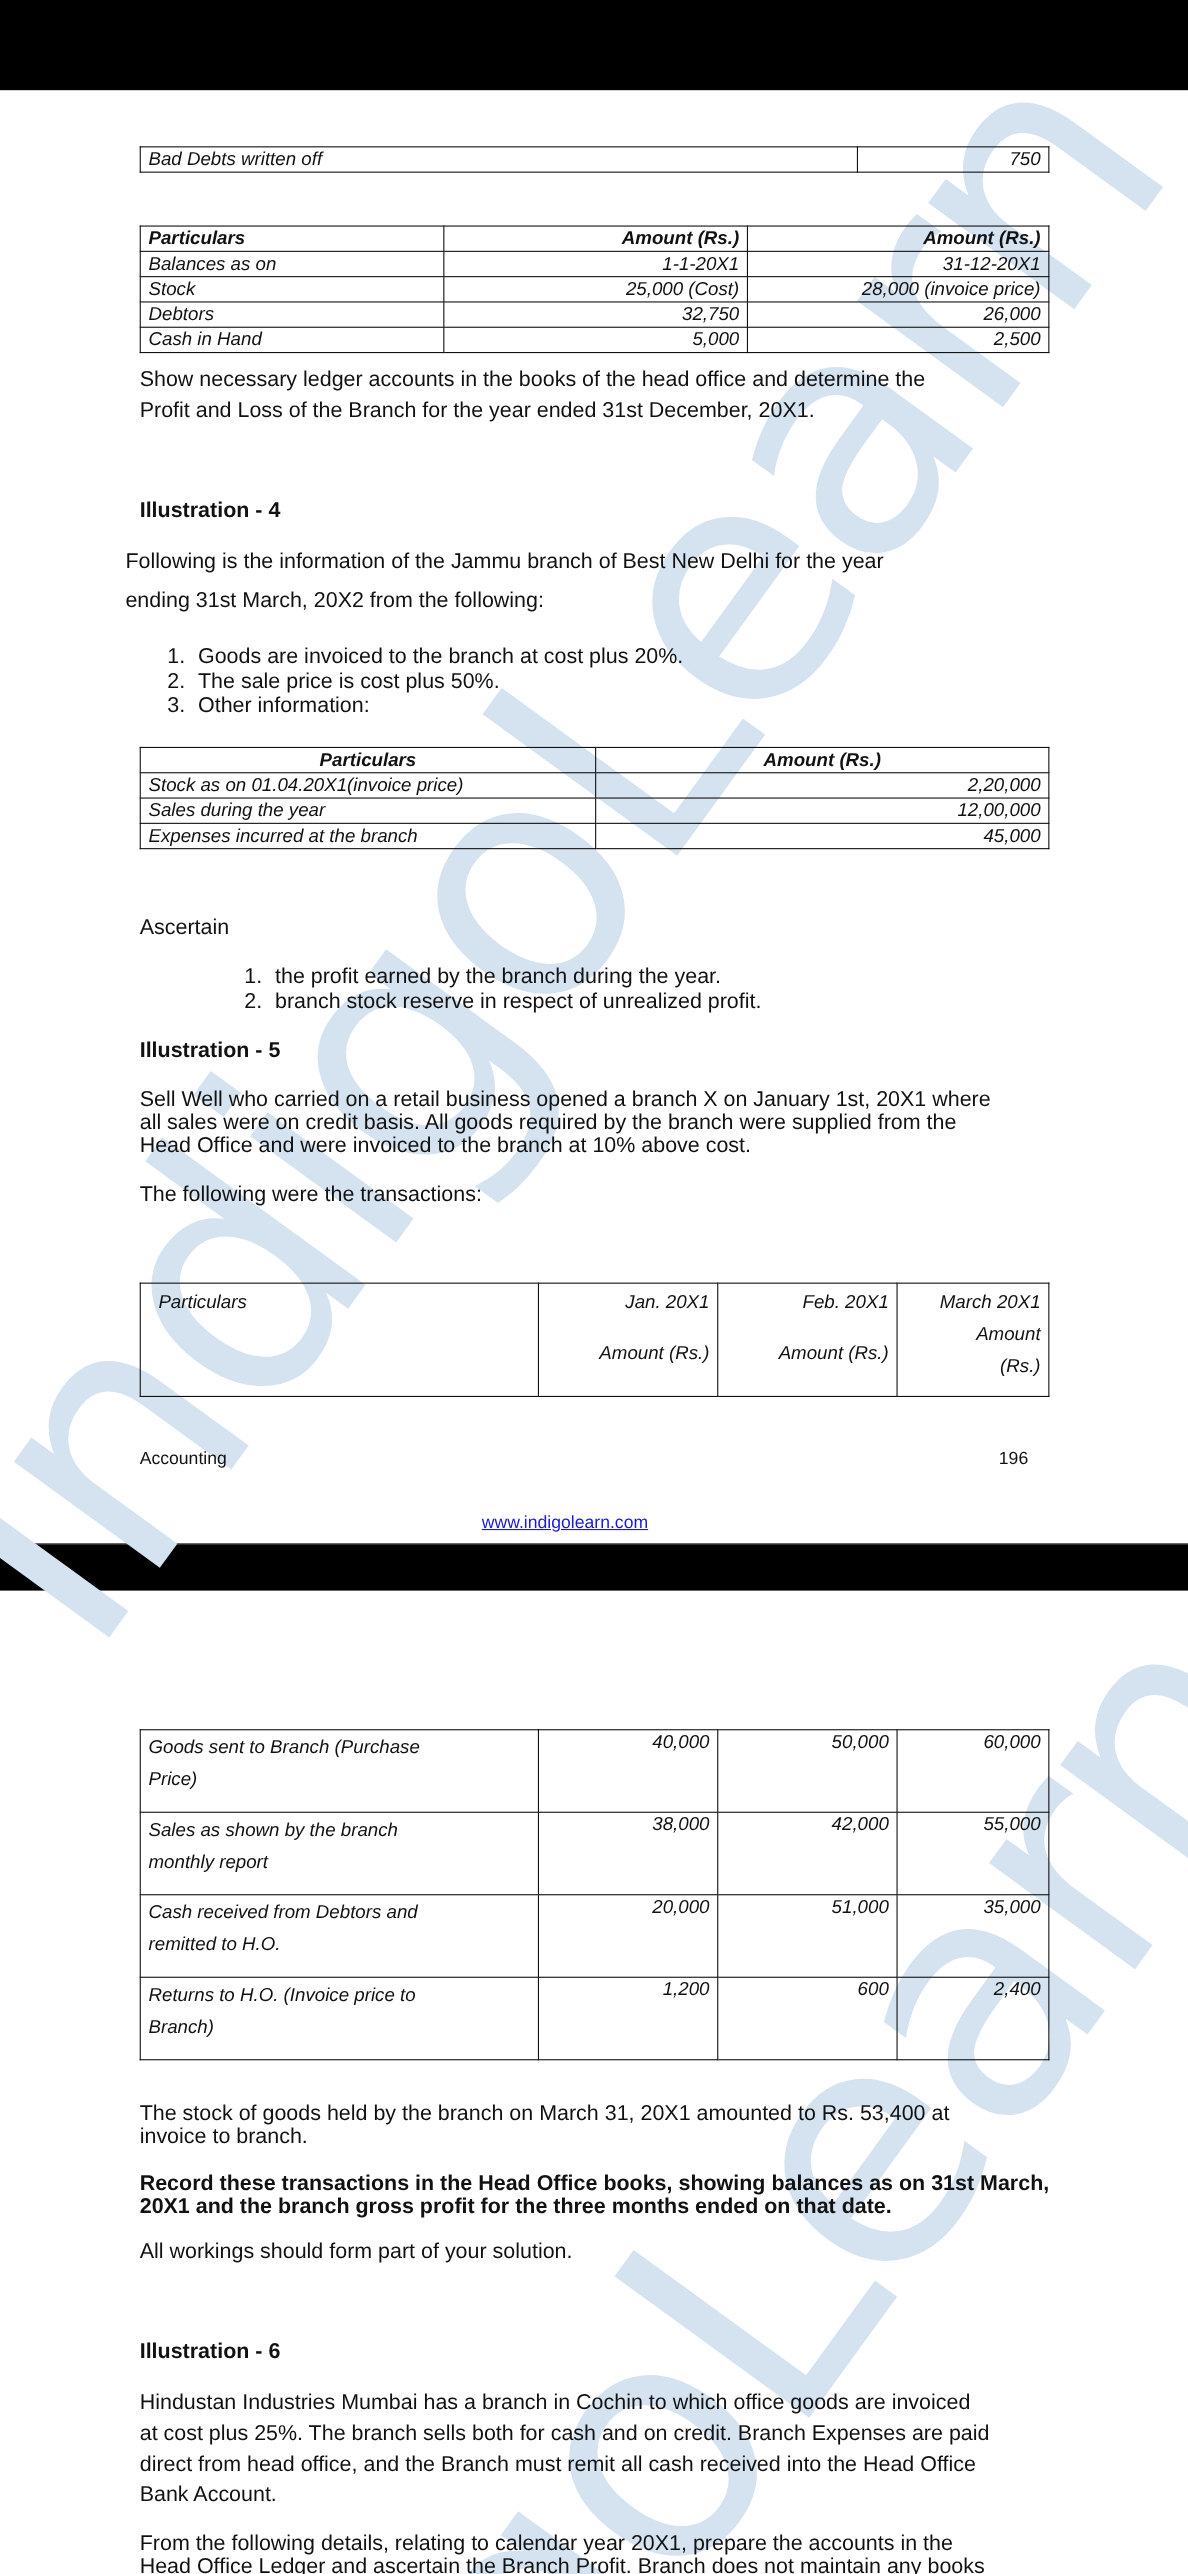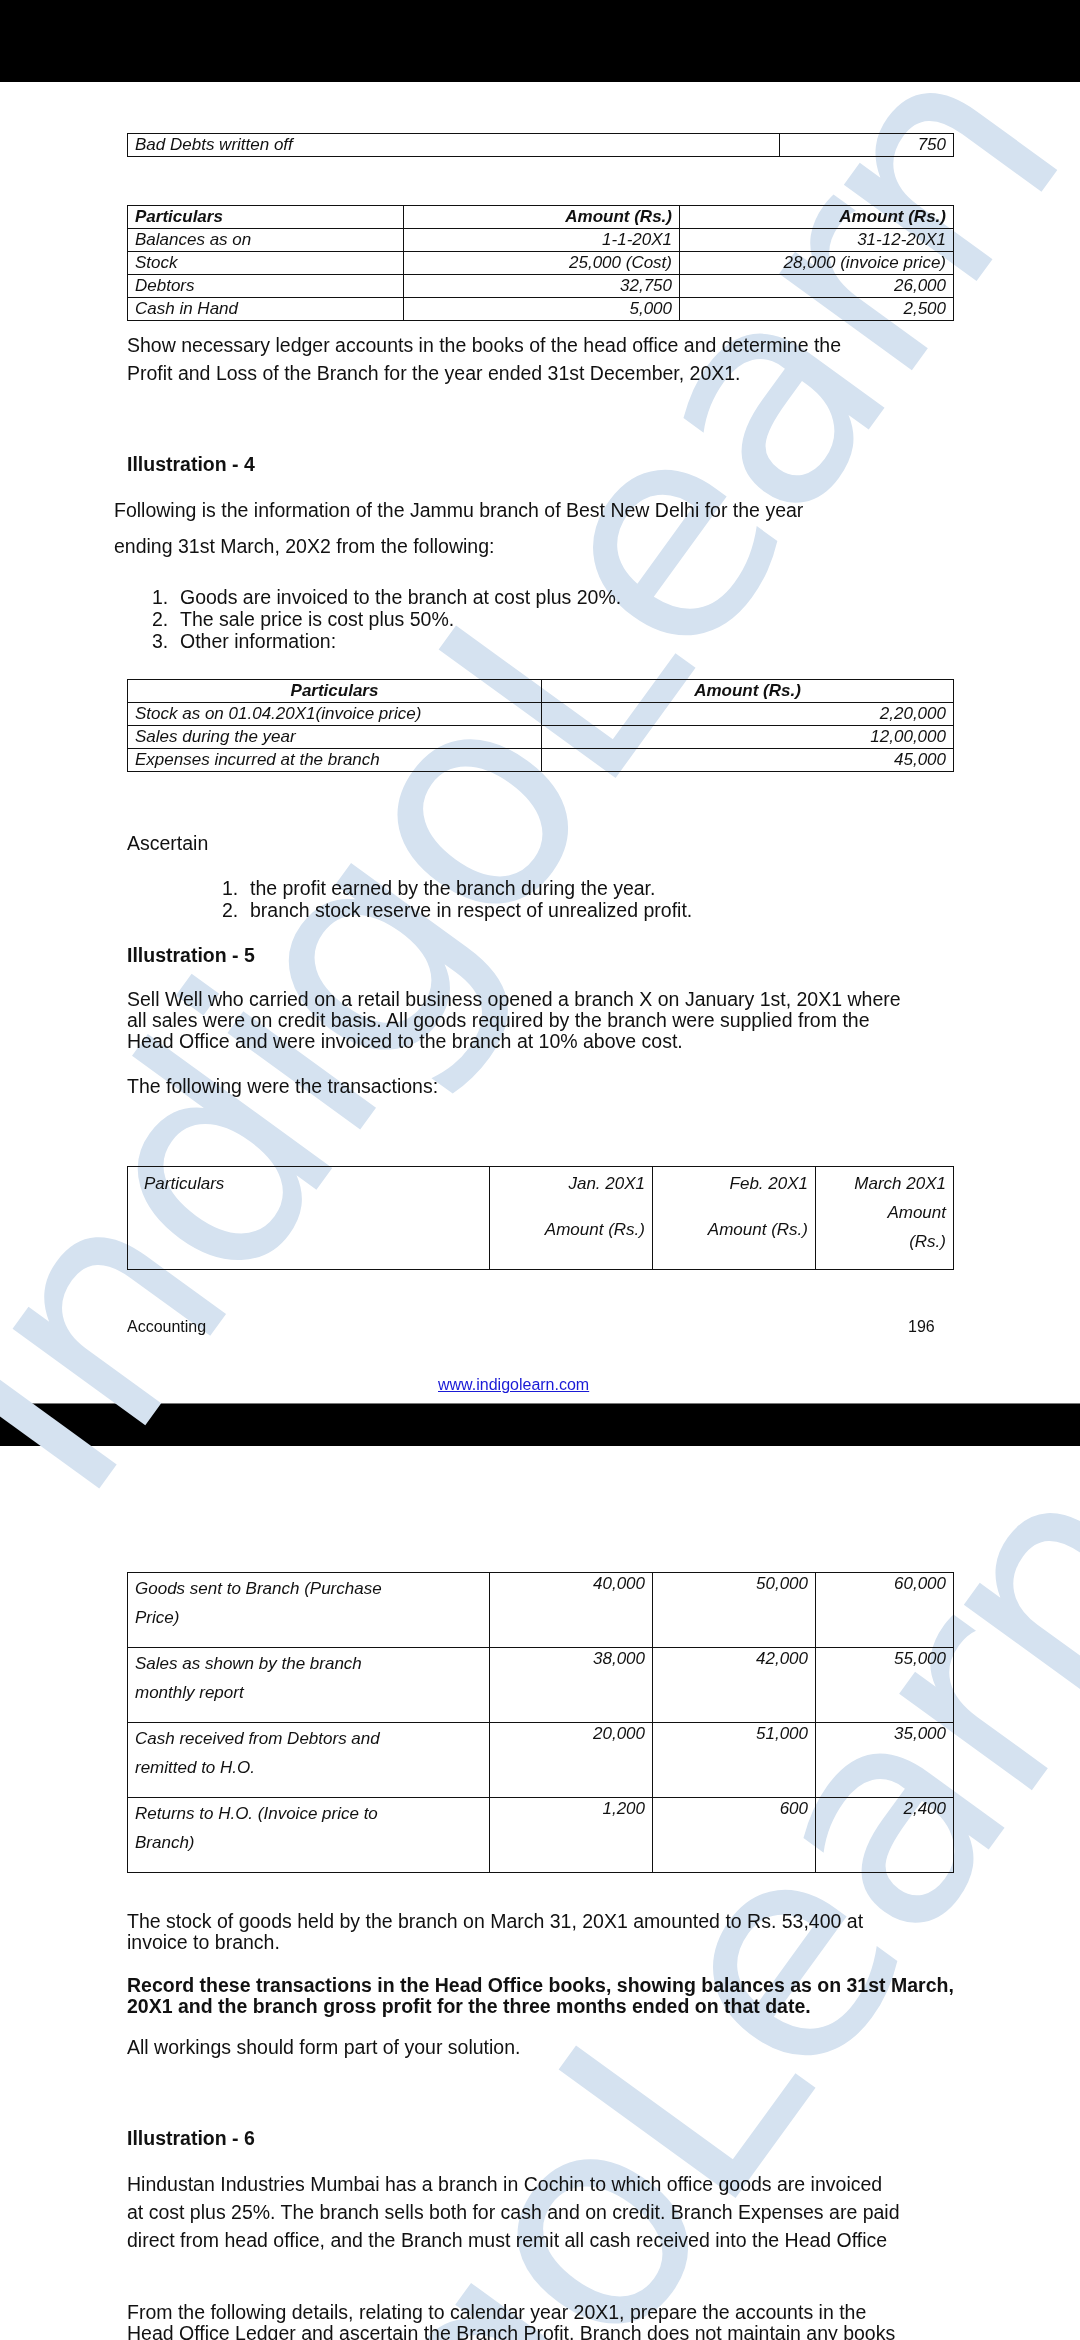--- a/index.html
+++ b/index.html
@@ -223,19 +223,20 @@
   </div>
 
   <div class="abs txt" style="left:127px; top:2036px;">All workings should form part of your solution.</div>
 
   <div class="abs heading" style="left:127px; top:2127px;">Illustration - 6</div>
 
   <div class="abs txt" style="left:127px; top:2170px; width:836px; line-height:28px;">
     <div>Hindustan Industries Mumbai has a branch in Cochin to which office goods are invoiced</div>
     <div>at cost plus 25%. The branch sells both for cash and on credit. Branch Expenses are paid</div>
     <div>direct from head office, and the Branch must remit all cash received into the Head Office</div>
+    <div>Bank Account.</div>
   </div>
 
   <div class="abs txt" style="left:127px; top:2302px; width:836px; line-height:21px;">
     <div>From the following details, relating to calendar year 20X1, prepare the accounts in the</div>
     <div>Head Office Ledger and ascertain the Branch Profit. Branch does not maintain any books</div>
   </div>
 </div>
 
 </body></html>

